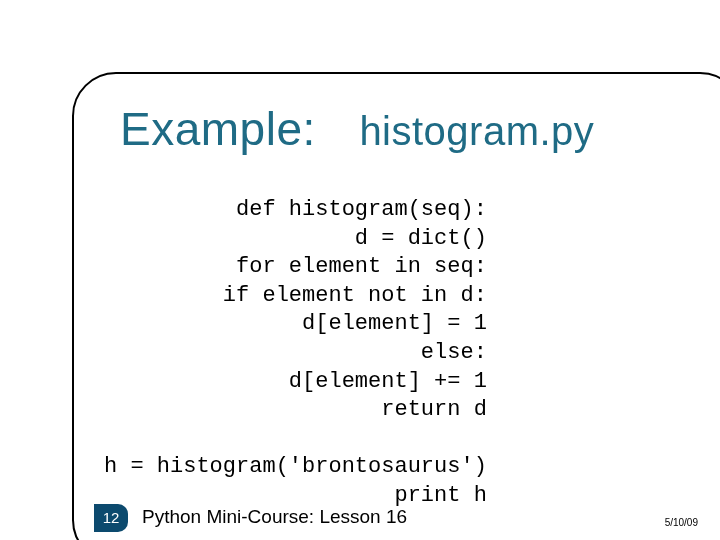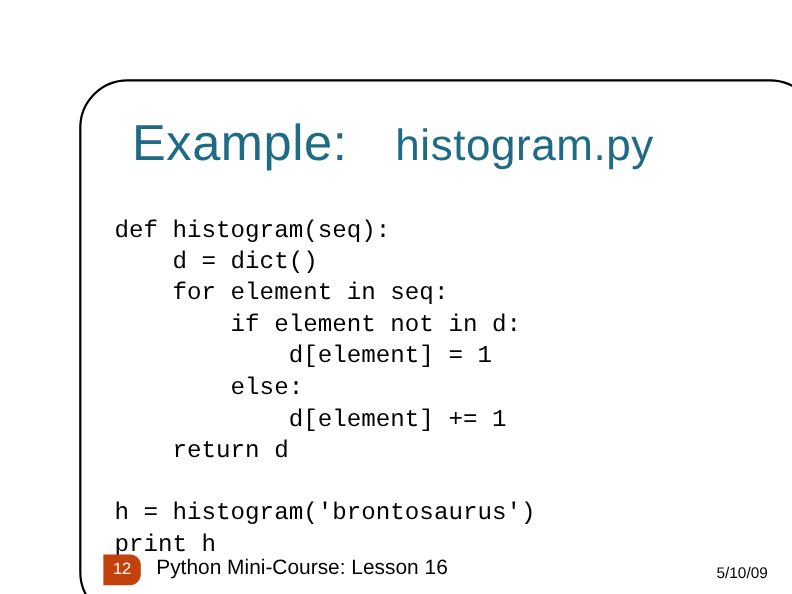--- a/index.html
+++ b/index.html
@@ -28,53 +28,54 @@
   .title .big { font-size: 46px; }
   .code {
     position: absolute;
     top: 132px;
     left: 40px;
     font-family: "Courier New", Courier, monospace;
     font-size: 22px;
     line-height: 1.3;
     color: #000;
     white-space: pre;
+    text-align: right;
   }
   .footer {
     position: absolute;
     left: 0; right: 0;
     bottom: 24px;
     height: 28px;
   }
   .pagenum {
     position: absolute;
     left: 14px;
     bottom: 0;
     width: 34px;
     height: 28px;
-    background: #c2410c;
+    background: #0c4a6e;
     color: #fff;
     font-size: 15px;
     text-align: center;
     line-height: 28px;
     border-top-right-radius: 10px;
     border-bottom-right-radius: 10px;
   }
   .course {
     position: absolute;
     left: 62px;
     bottom: 4px;
     font-size: 19px;
     color: #000;
   }
   .date {
     position: absolute;
     right: 38px;
     bottom: 4px;
-    font-size: 14px;
+    font-size: 10px;
     color: #000;
   }
 </style>
 </head>
 <body>
 
 <div class="slide">
   <div class="frame"></div>
 
   <h1 class="title">

